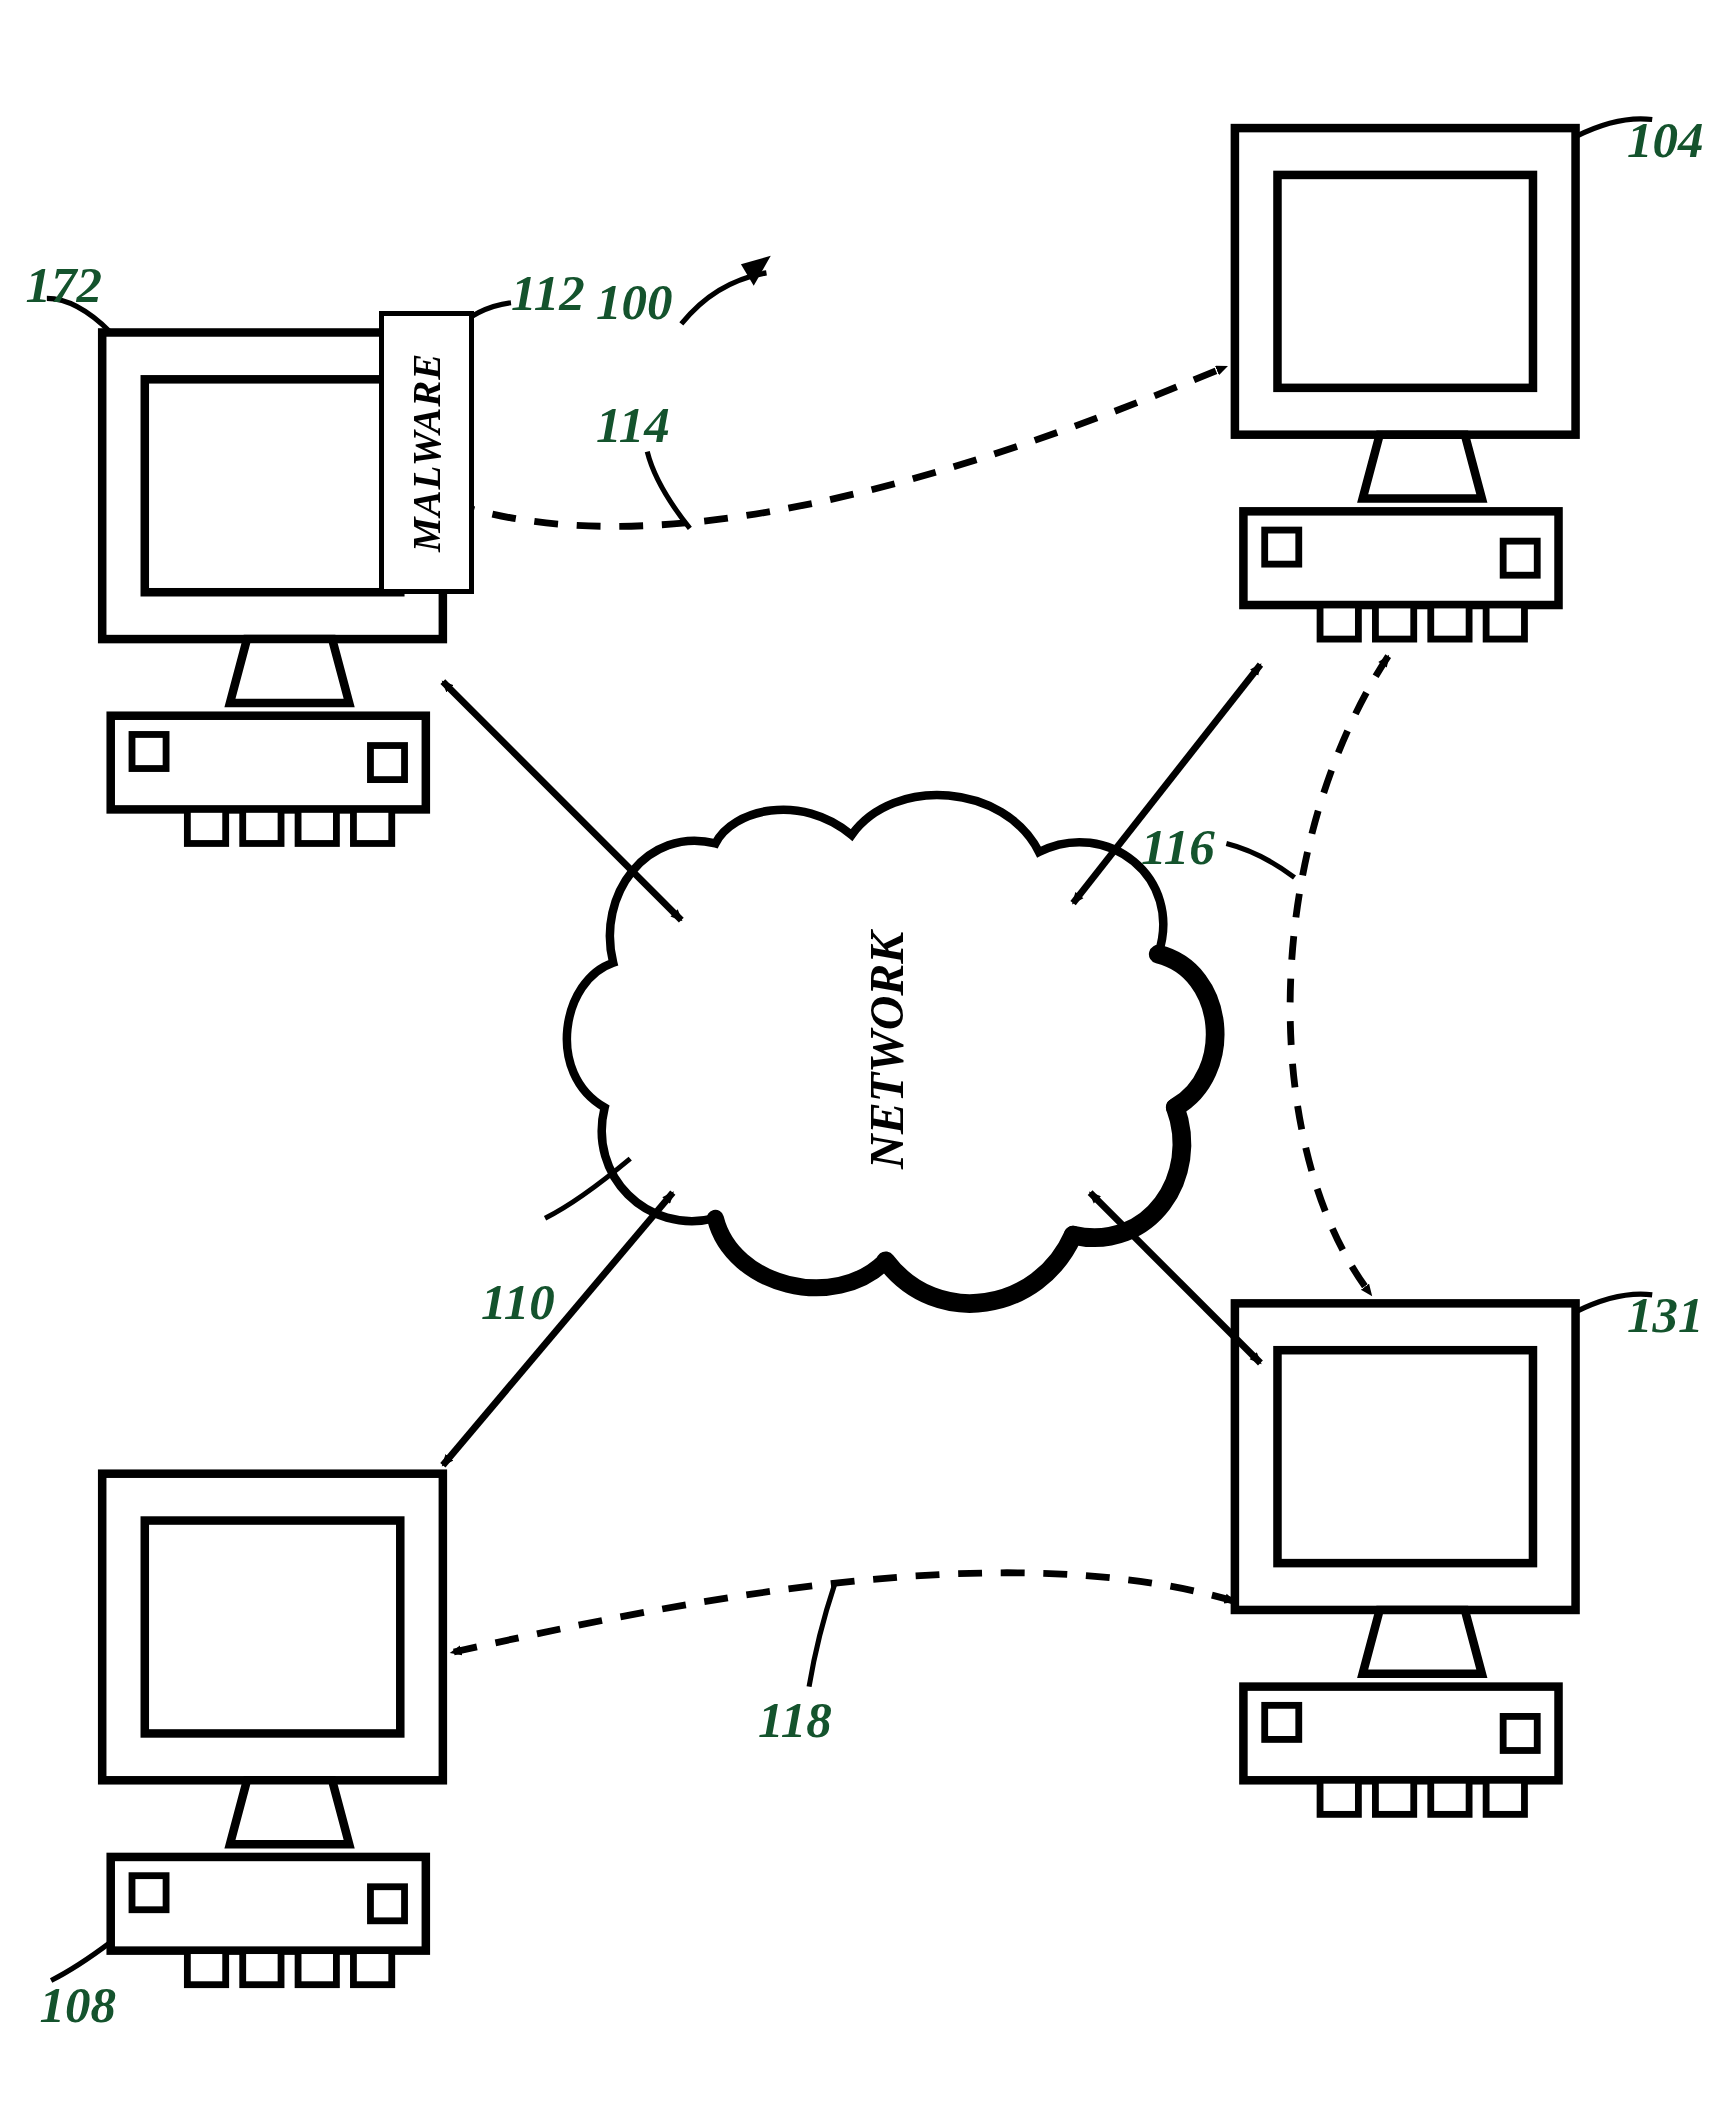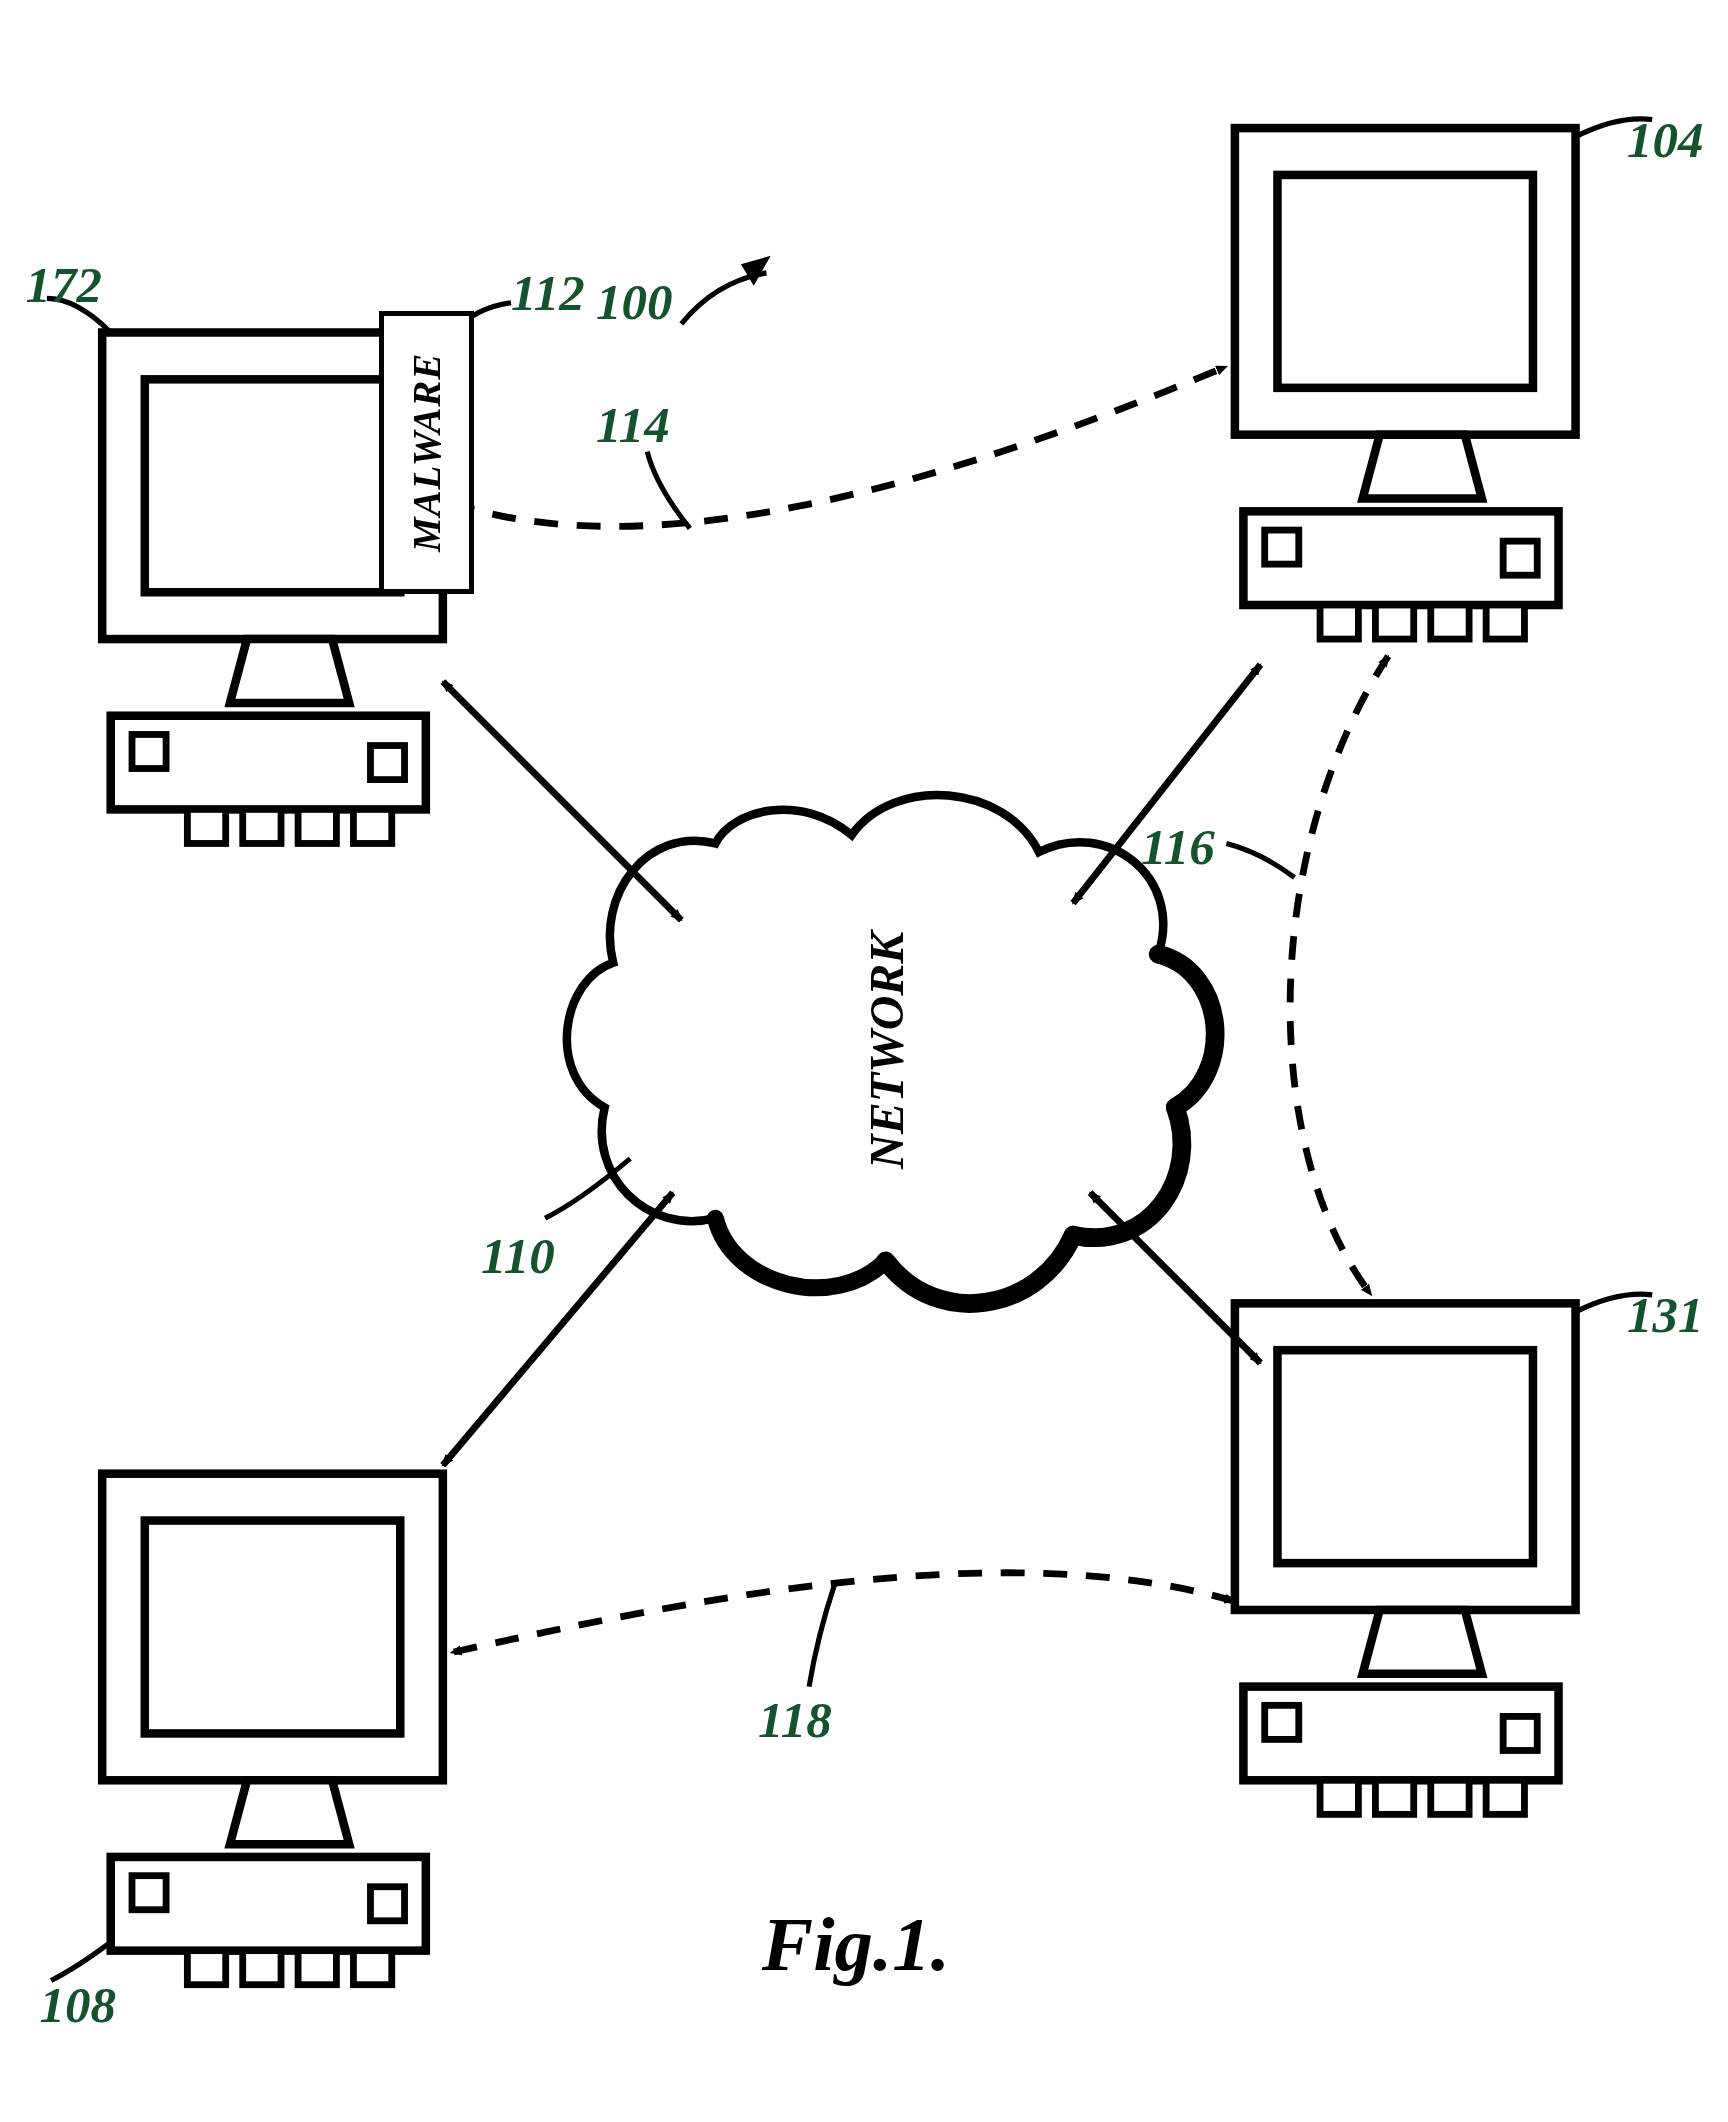--- a/index.html
+++ b/index.html
@@ -193,22 +193,21 @@
   <span>MALWARE</span>
 </div>
 
 <div class="network-label" style="left:767px; top:1022px; width:239px;">NETWORK</div>
 
 <div class="ref-label" style="left:596px; top:273px;">100</div>
 <div class="ref-label" style="left:25.6px; top:256px;">172</div>
 <div class="ref-label" style="left:1627px; top:111px;">104</div>
 <div class="ref-label" style="left:1627px; top:1286px;">131</div>
 <div class="ref-label" style="left:25.6px; top:1976px;margin-left:14px;">108</div>
-<div class="ref-label" style="left:481px; top:1227px;">110</div>
+<div class="ref-label" style="left:481px; top:1273px;">110</div>
 <div class="ref-label" style="left:511px; top:264px;">112</div>
 <div class="ref-label" style="left:596px; top:396px;">114</div>
 <div class="ref-label" style="left:1141px; top:818px;">116</div>
 <div class="ref-label" style="left:758px; top:1691px;">118</div>
 
-<div class="figure-caption" style="left:707px; top:1900px; width:298px;">Fig.1.</div>
 
 </div>
 
 
 </body></html>

